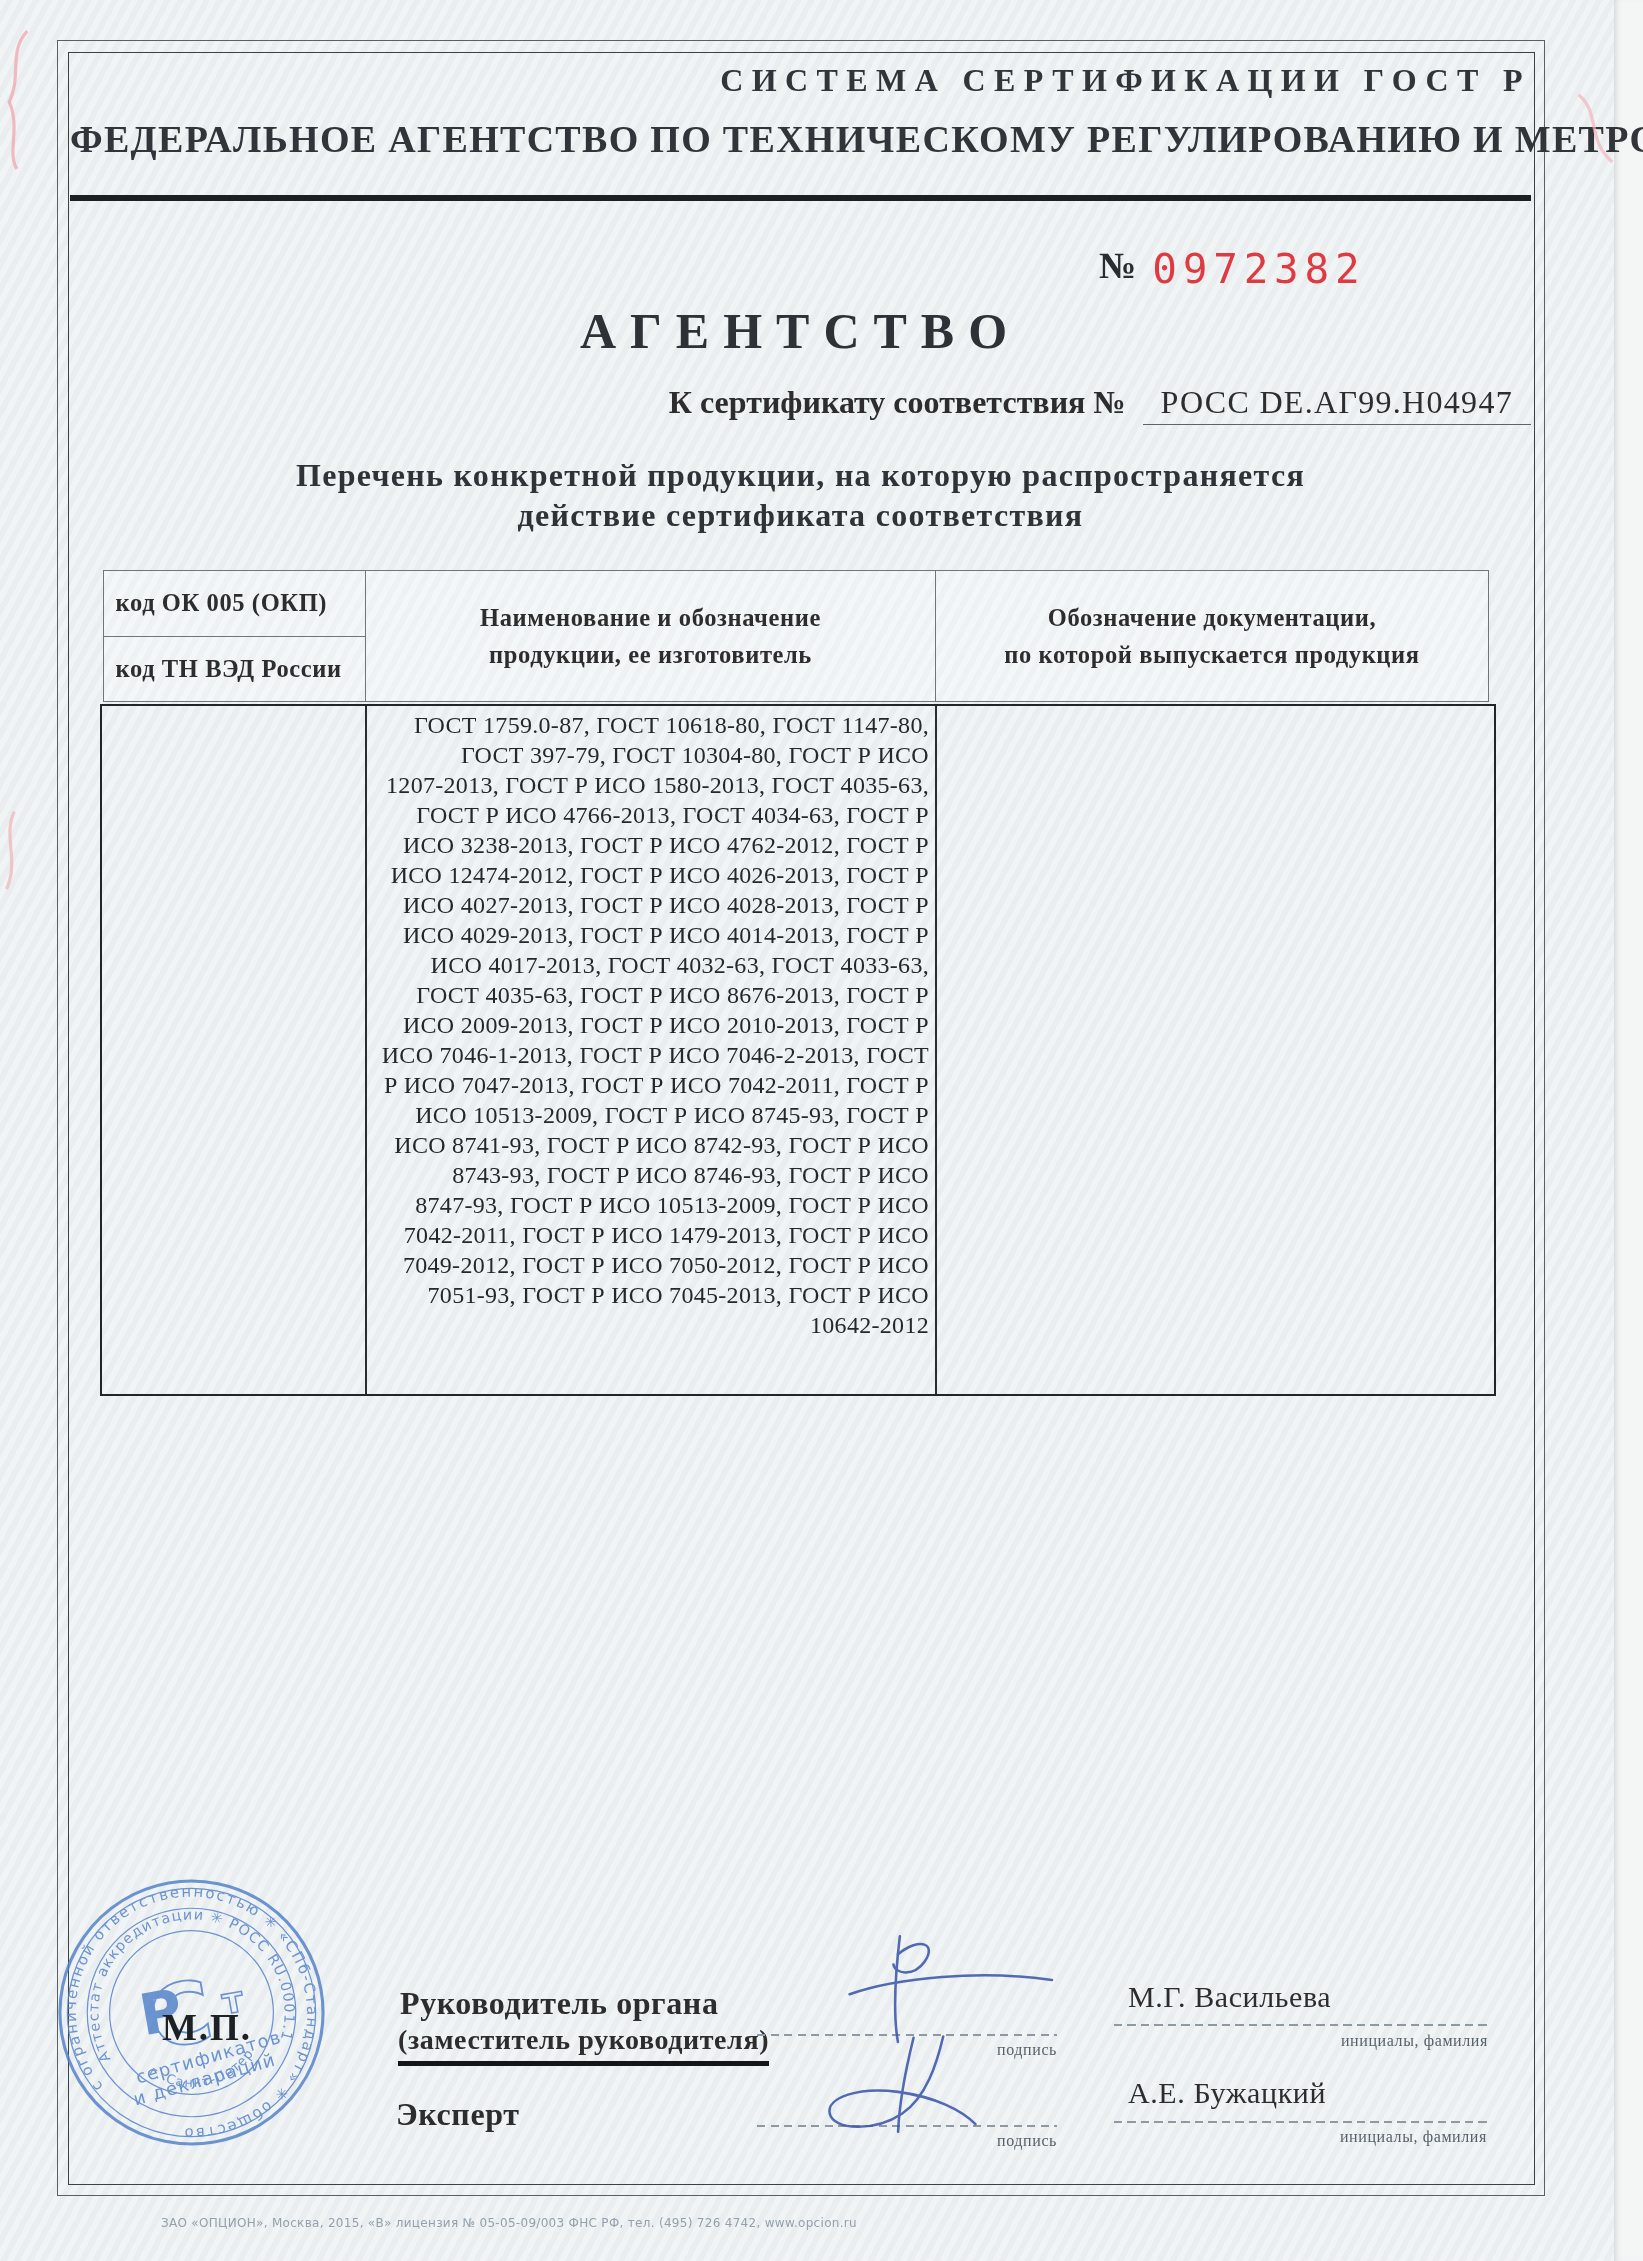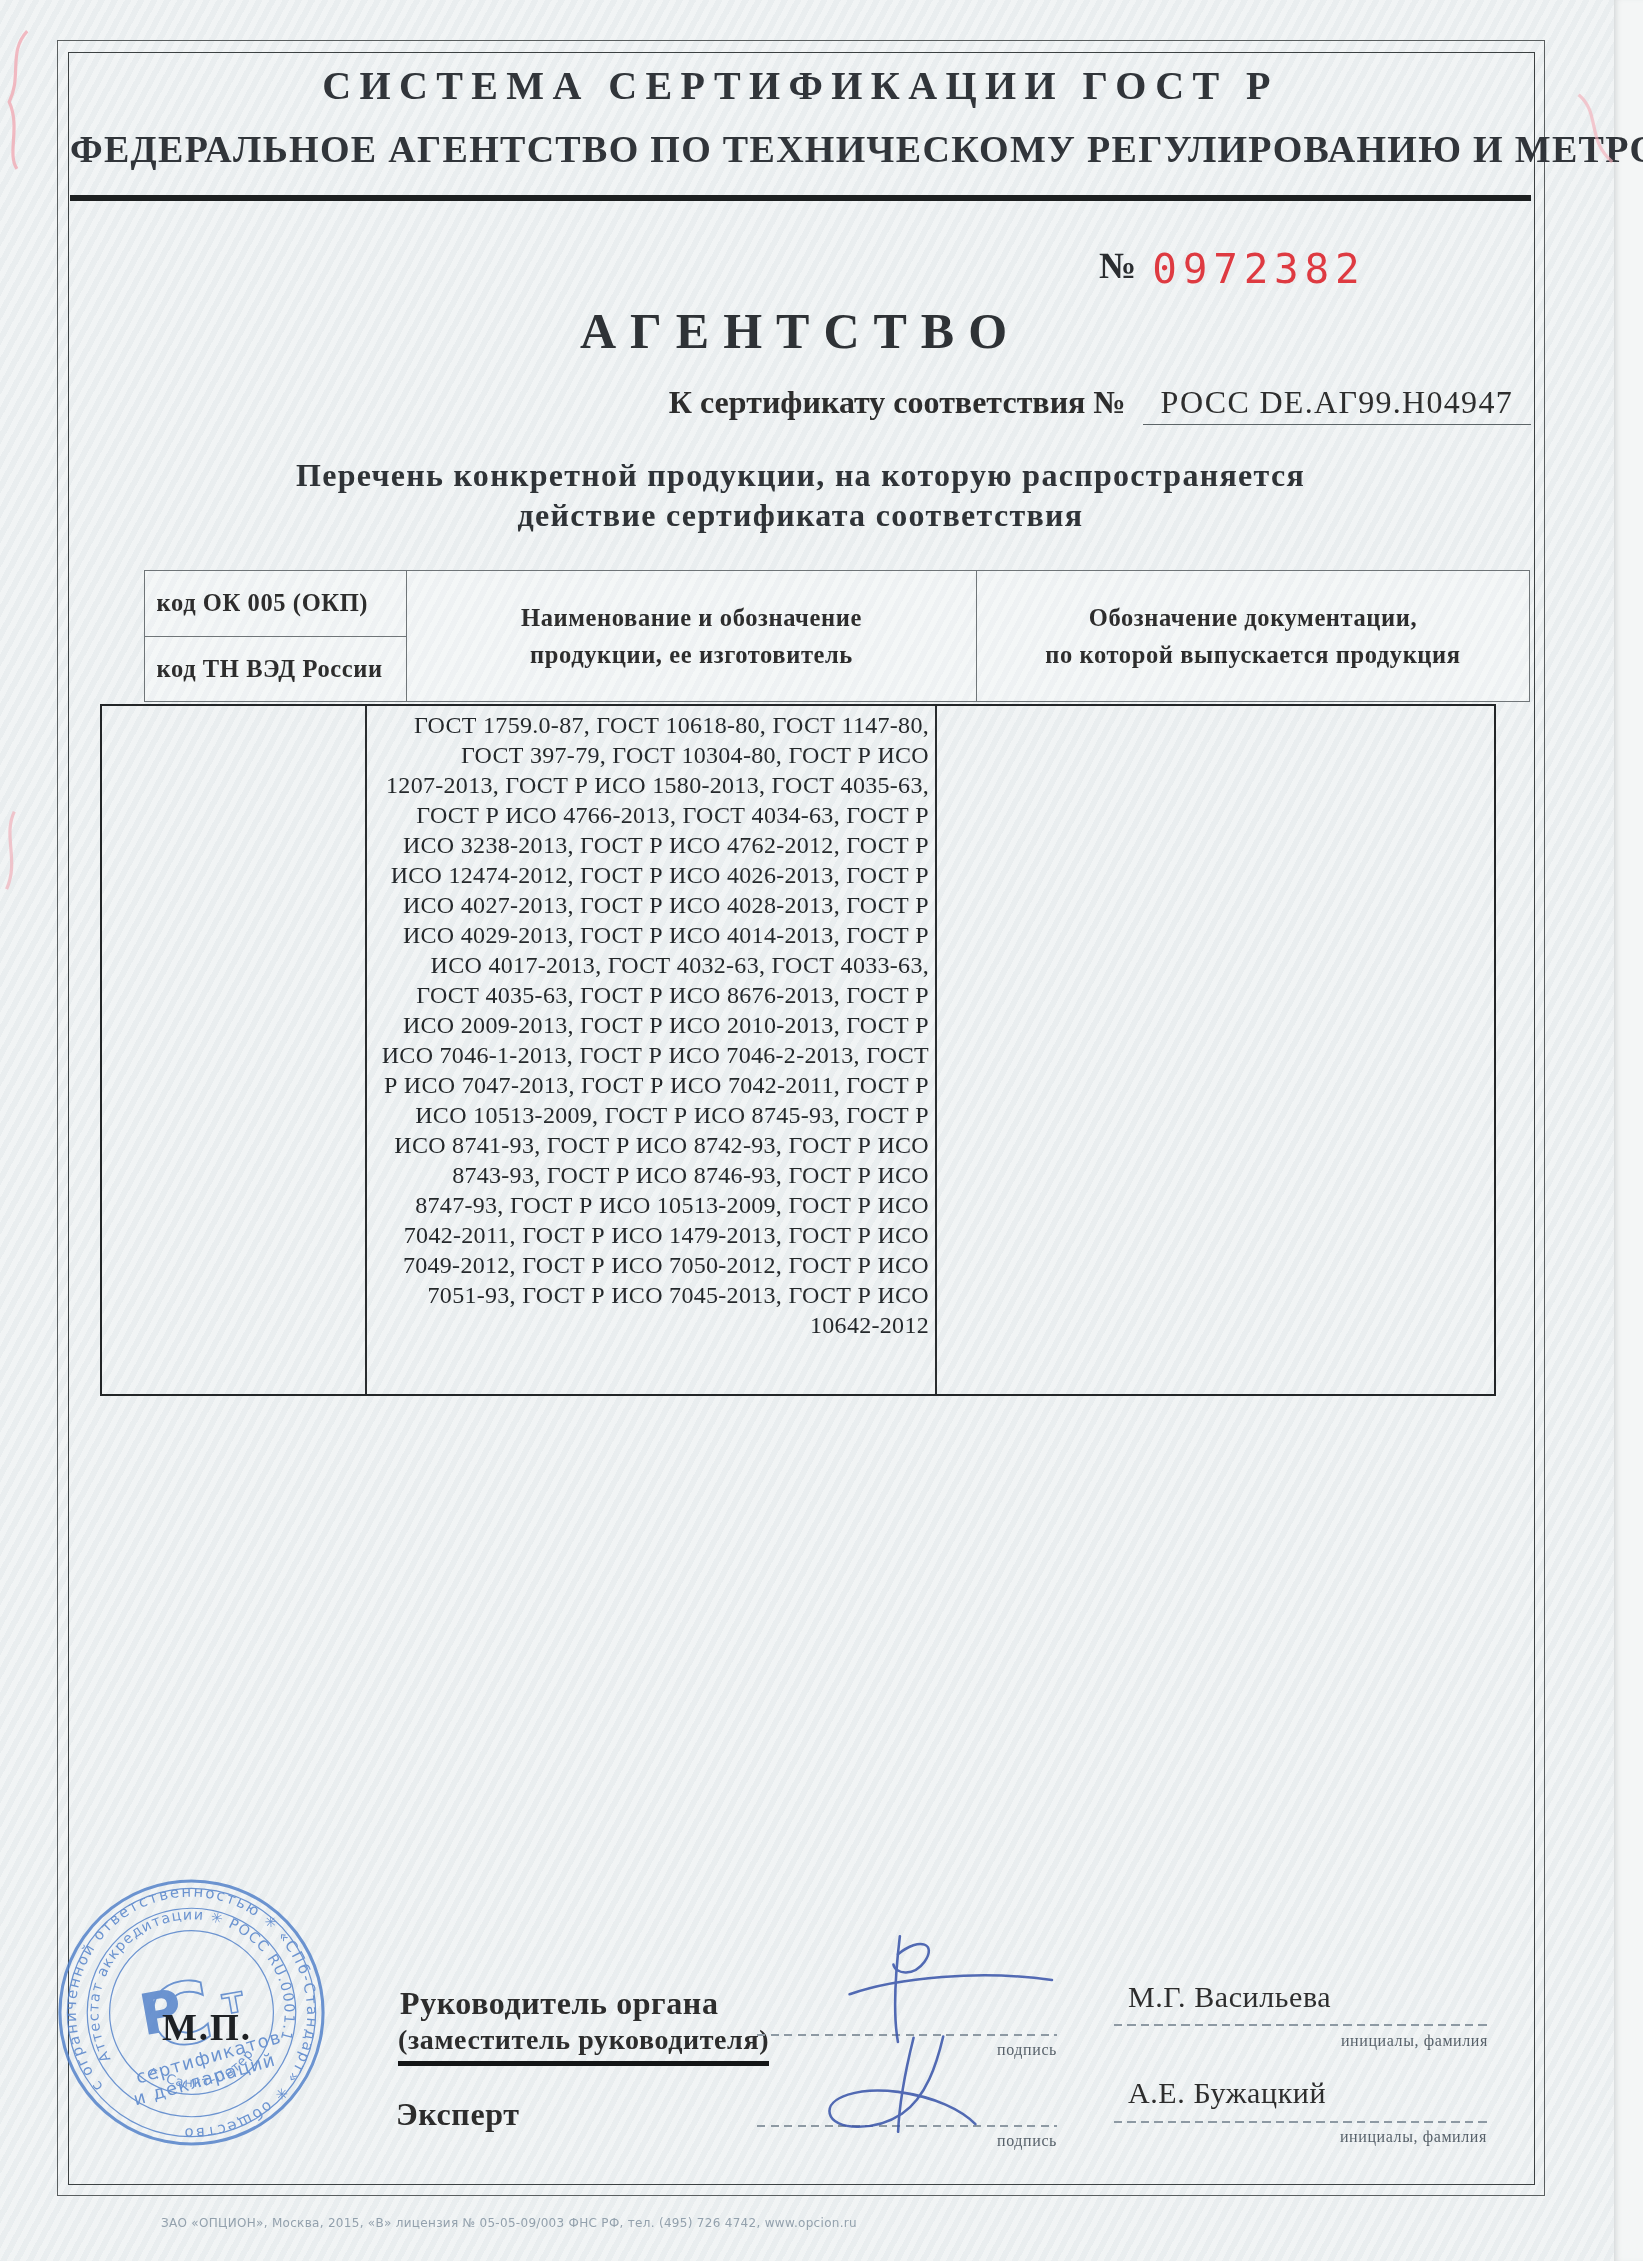--- a/index.html
+++ b/index.html
@@ -10,33 +10,33 @@
     font-family:"Liberation Serif","DejaVu Serif",serif;
     color:#2d2d2d;
   }
   .abs{position:absolute;}
   
   .outer-frame{left:57px; top:40px; width:1486px; height:2154px; border:1.3px solid #5a5f60;}
   .inner-frame{left:68px; top:52px; width:1465px; height:2131px; border:1.9px solid #3c4142;}
   .header-bar{left:70px; top:195px; width:1461px; height:5.8px; background:#1d2021;}
   
   .hdr-wrap{left:70px; top:62px; width:1461px; text-align:center;}
-  .hdr-line1{font-size:40px; font-weight:bold; letter-spacing:8.4px; color:#31353a; white-space:nowrap;}
+  .hdr-line1{font-size:32px; font-weight:bold; letter-spacing:8.4px; color:#31353a; white-space:nowrap;text-align:right;}
   .hdr-line2{font-size:38px; font-weight:bold; letter-spacing:1.3px; margin-top:18px; color:#31353a; white-space:nowrap;}
   
   .blank-no{left:1099px; top:244px; white-space:nowrap;}
   .blank-no .pref{font-size:37px; font-weight:bold; color:#2a2d30; vertical-align:5.2px;}
   .blank-no .digits{font-family:"DejaVu Sans Mono",monospace; font-size:41px; letter-spacing:5.8px; margin-left:16px;}
   .doc-title{left:70px; top:302px; width:1461px; text-align:center; font-size:50px; font-weight:bold; letter-spacing:14px; color:#2e3236;}
   .cert-line{left:70px; top:384px; width:1461px; text-align:right; font-size:32px; white-space:nowrap;}
   .cert-line .lbl{font-weight:bold;}
   .cert-line .num{letter-spacing:1.3px; border-bottom:1.9px solid #5c6467; padding:0 18px 3.9px 18px; margin-left:9px;}
   .subtitle{left:70px; top:455px; width:1461px; text-align:center; font-weight:bold; font-size:32px; letter-spacing:1.3px; line-height:40px; color:#2f3337;}
   
-  .thead{left:103px; top:570px; width:1386px; height:132px; border:1.3px solid #6f7578; display:flex; box-sizing:border-box; background:rgba(255,255,255,.25);margin-left:41px;}
+  .thead{left:103px; top:570px; width:1386px; height:132px; border:1.3px solid #6f7578; display:flex; box-sizing:border-box; background:rgba(255,255,255,.25);}
   .thead .c1{width:261px; border-right:1.3px solid #6f7578; display:flex; flex-direction:column;}
   .thead .c1 > div{flex:1; display:flex; align-items:center; padding-left:11.6px; font-weight:bold; font-size:24.5px; letter-spacing:0.6px; white-space:nowrap;}
   .thead .c1 .top{border-bottom:1.3px solid #6f7578;}
   .thead .c2{width:569px; border-right:1.3px solid #6f7578;}
   .thead .c2,.thead .c3{display:flex; flex-direction:column; align-items:center; justify-content:center; font-weight:bold; font-size:24.5px; line-height:37px; letter-spacing:0.6px;}
   .thead .c3{flex:1;}
   .tbody{left:100px; top:704px; width:1396px; height:692px; border:2.6px solid #222527; box-sizing:border-box;text-align:right;}
   .tbody .div1{position:absolute; left:263px; top:0; width:1.9px; height:100%; background:#2a2d2f;}
   .tbody .div2{position:absolute; left:833px; top:0; width:1.9px; height:100%; background:#2a2d2f;}
   .gost{position:absolute; left:273px; top:6.4px; width:554px; font-size:24px; letter-spacing:0.3px; color:#24282b;}

